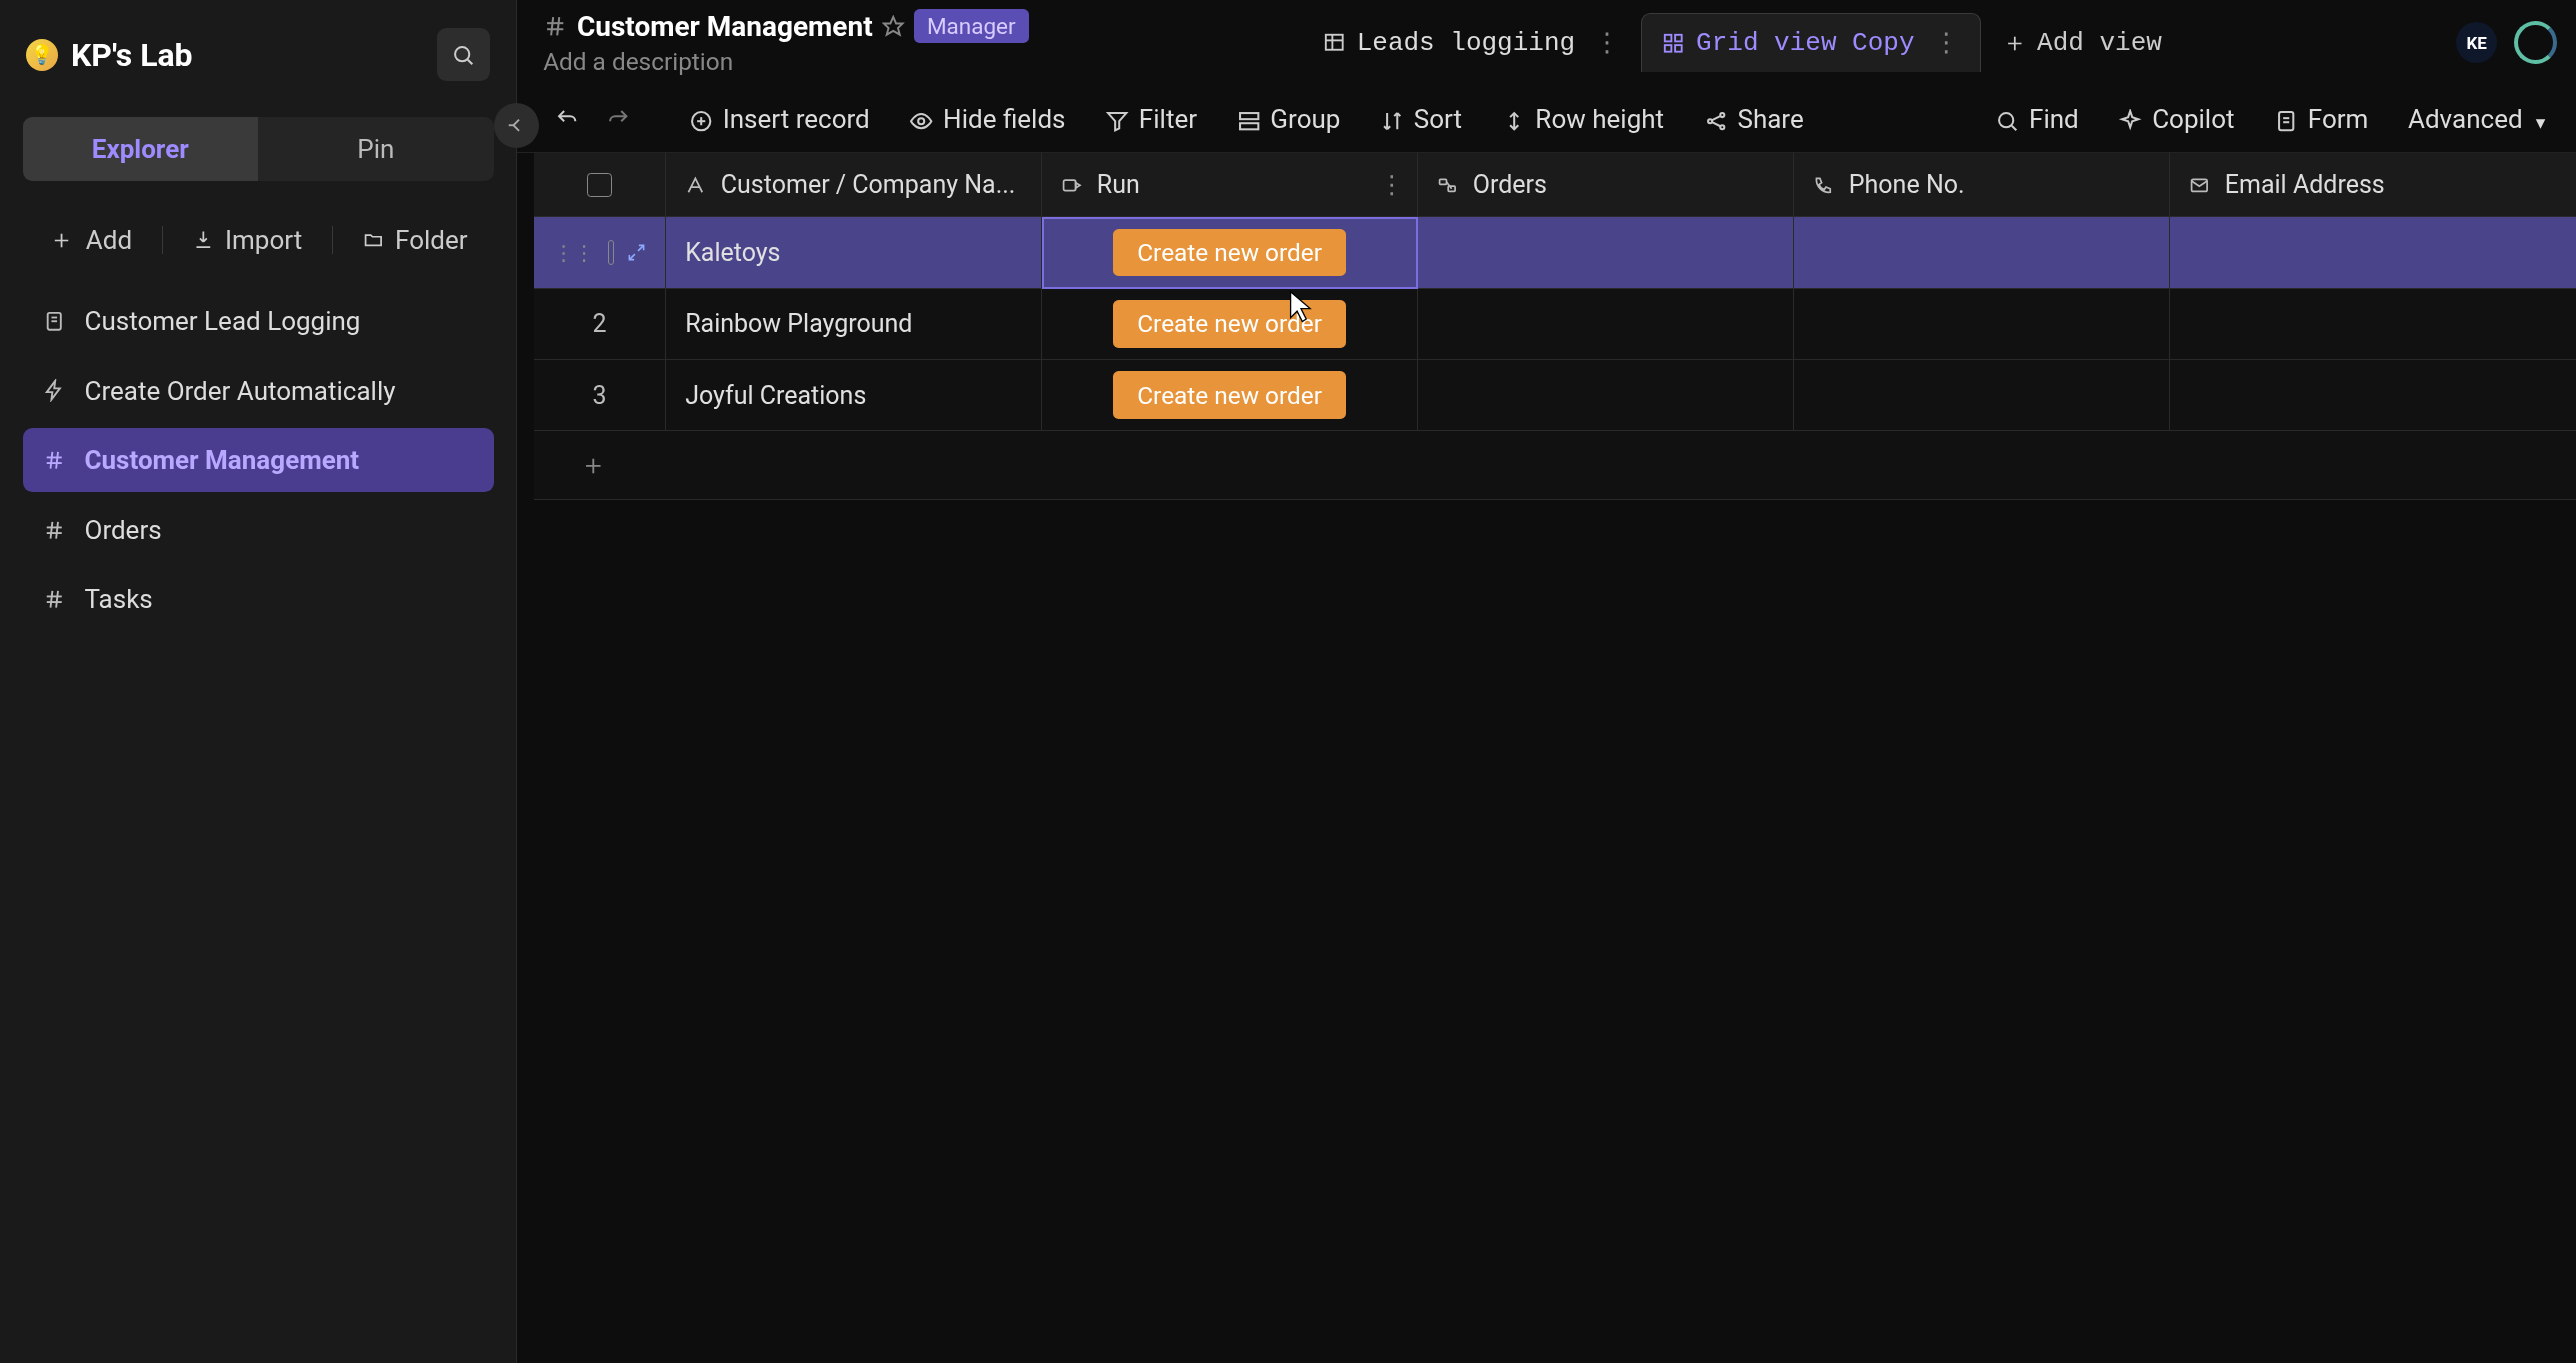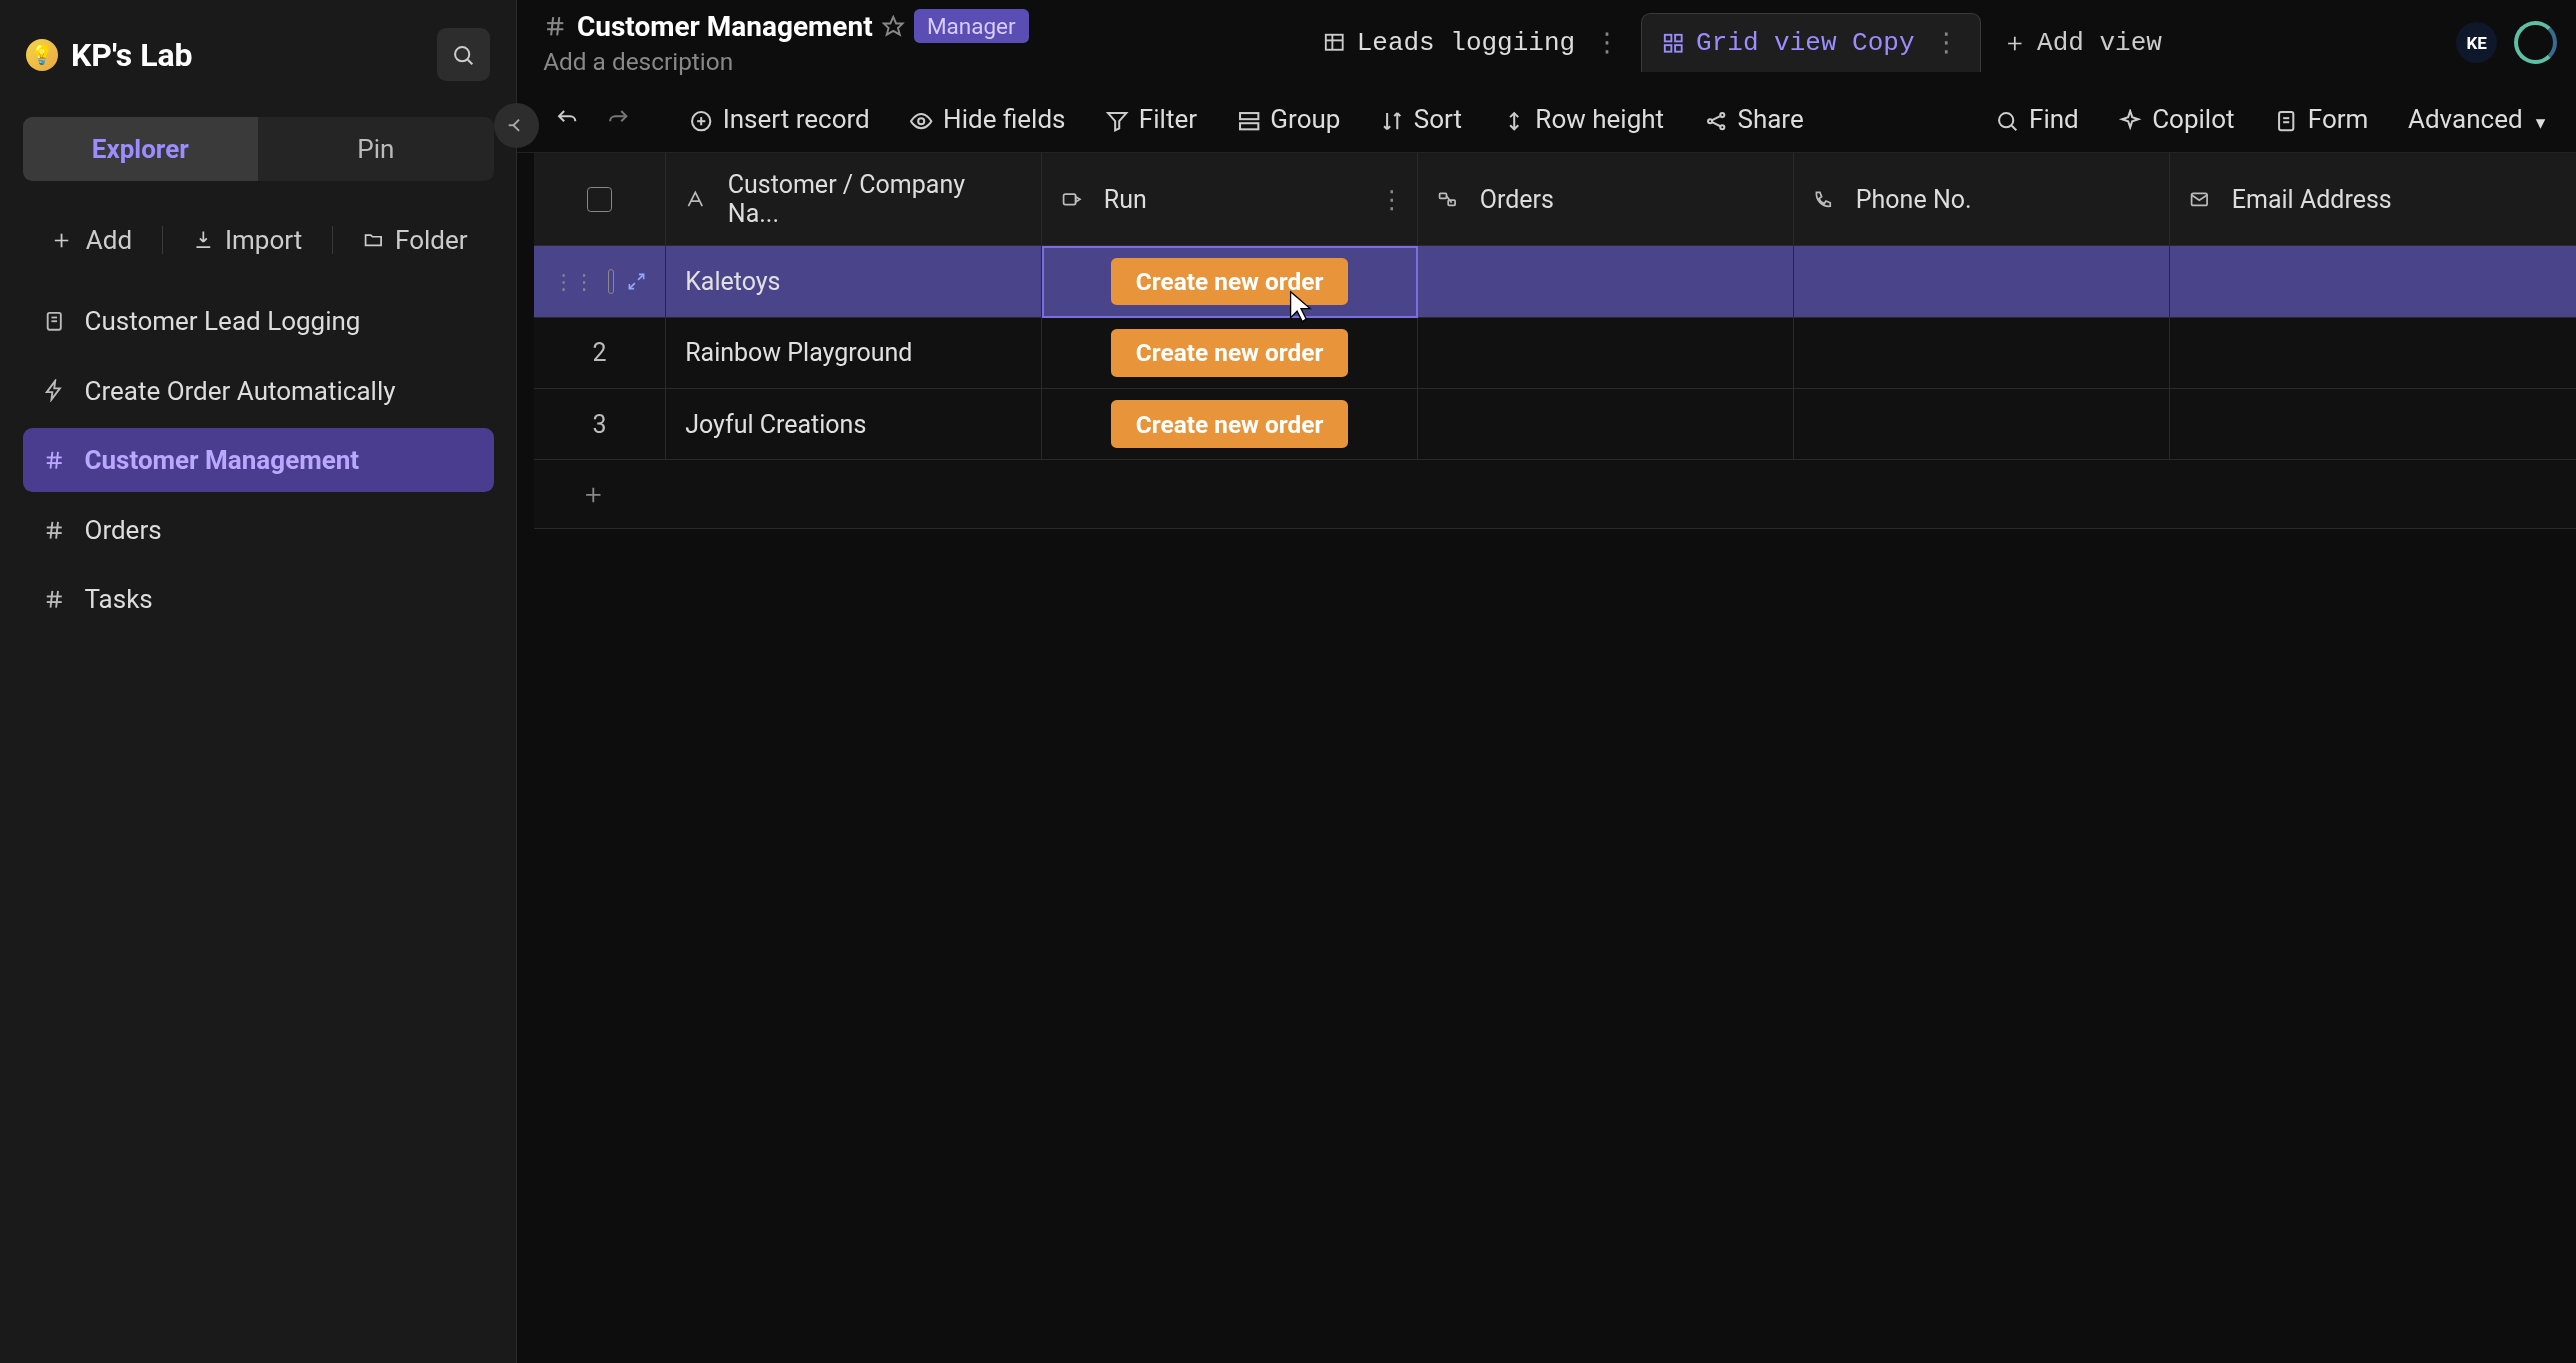--- a/index.html
+++ b/index.html
@@ -196,21 +196,21 @@
   display:grid;
   grid-template-columns: 132px 376px 376px 376px 376px 413px;
   position:relative;
 }
 .grid-header-row { display:contents; }
 .grid-header-cell {
   background:#1b1b1b;
   border-right:0.9px solid #2a2a2a;
   border-bottom:0.9px solid #2a2a2a;
   padding:17px 19px;
-  display:flex; align-items:center; gap:22px;
+  display:flex; align-items:center; gap:15px;
   font-size:25px; color:#ddd;
   position:relative;
 }
 .grid-header-cell.first { justify-content:center; }
 .grid-body-row { display:contents; }
 .grid-cell {
   border-right:0.9px solid #2a2a2a;
   border-bottom:0.9px solid #2a2a2a;
   padding:11.3px 19px;
   display:flex; align-items:center;
@@ -224,21 +224,21 @@
 .grid-body-row.selected .grid-cell.run {
   outline:2.8px solid #7b6fe0;
   outline-offset:-2.8px;
 }
 .run-btn {
   background:#e8943a;
   color:#fff;
   padding:9.4px 24.4px;
   border-radius:5.6px;
   font-size:24.4px;
-  font-weight:700;
+  font-weight:400;
   cursor:pointer;
 }
 .add-row-cell {
   grid-column: 1 / -1;
   border-bottom:0.9px solid #2a2a2a;
   padding:15px 45px;
   display:flex; align-items:center;
   background:#111;
 }
 .add-row-btn { color:#888; cursor:pointer; font-size:28px; }

